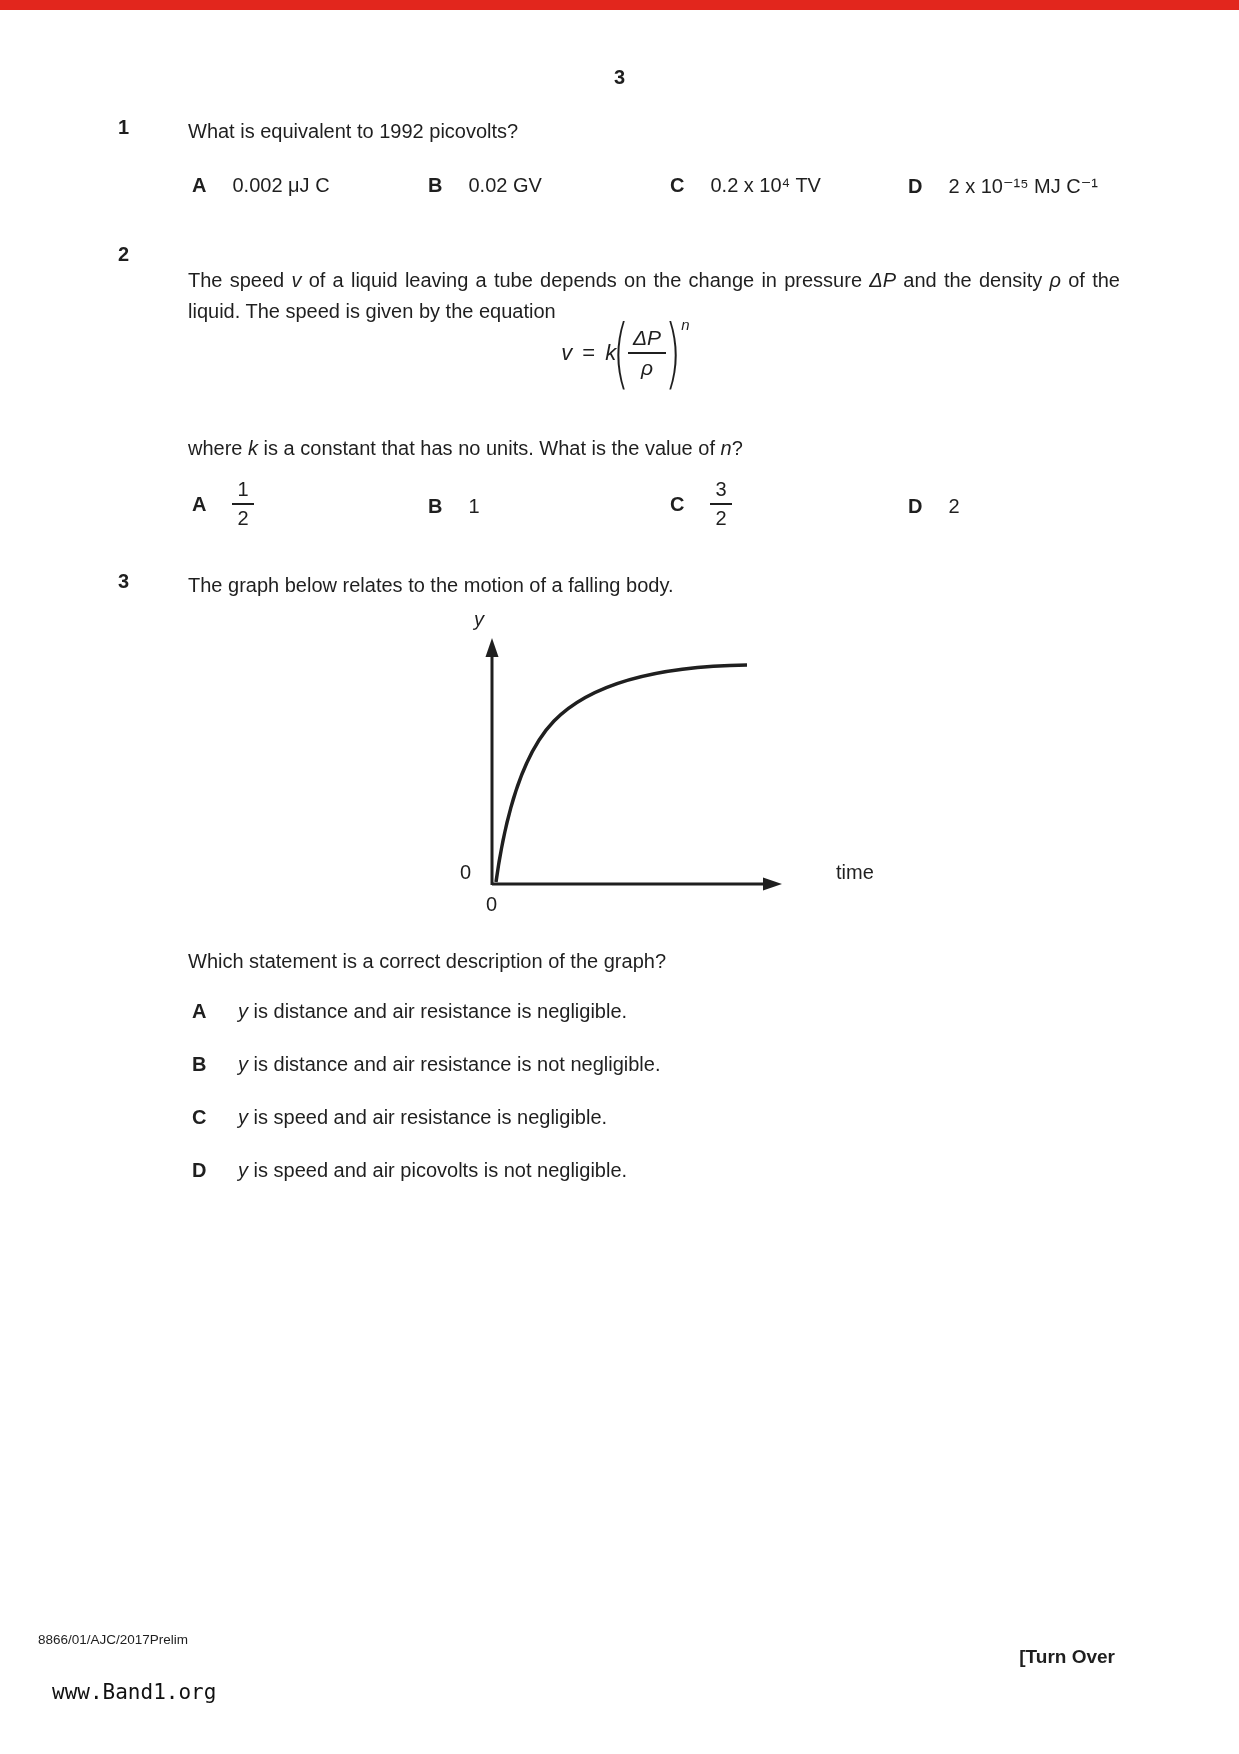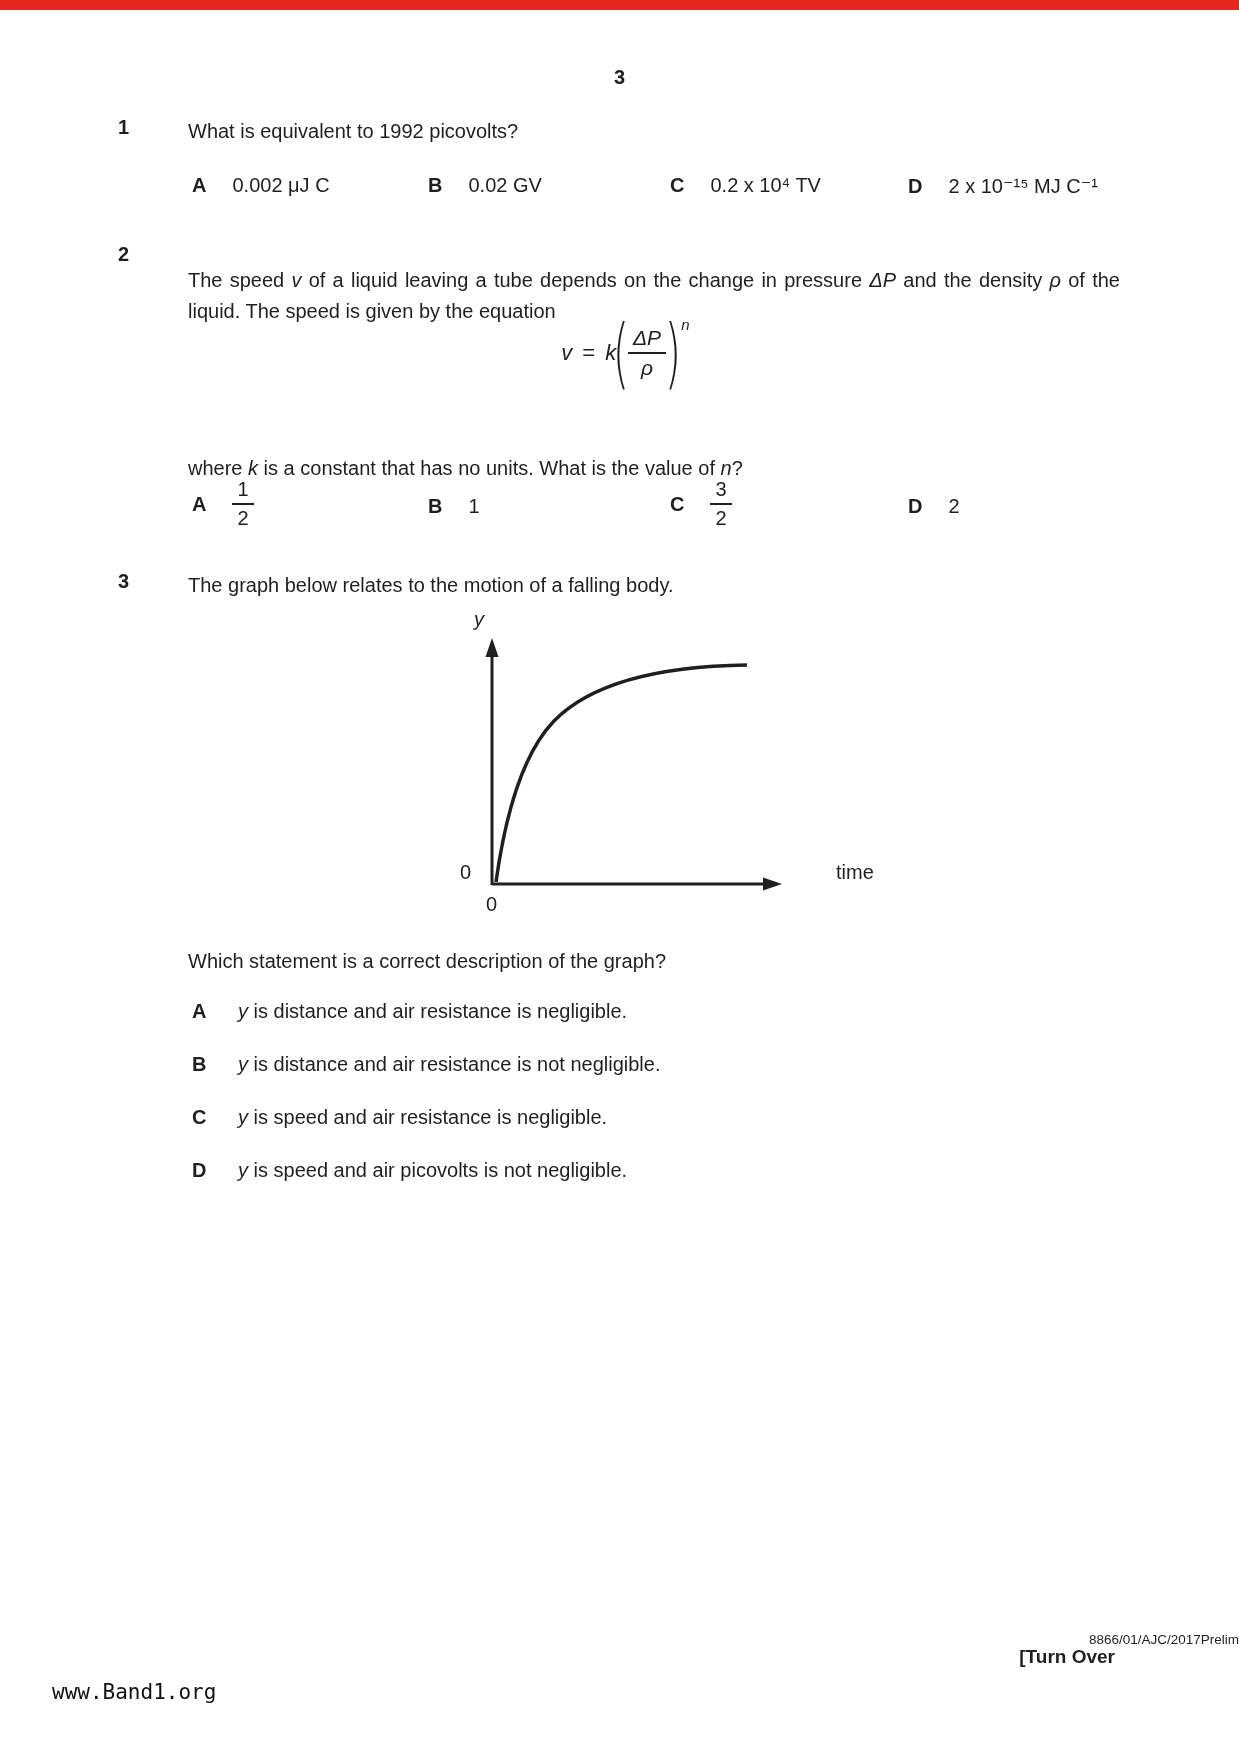--- a/index.html
+++ b/index.html
@@ -38,21 +38,21 @@
   .graph svg{position:absolute;left:0;top:0;}
   .glabel{position:absolute;font-size:20px;}
   .ylab{left:44px;top:8px;font-style:italic;}
   .zerox{left:30px;top:261px;}
   .zeroy{left:56px;top:293px;}
   .timelab{left:358px;top:261px;margin-left:48px;}
   
   .q3opt{position:absolute;left:192px;font-size:20px;display:flex;gap:28px;}
   .q3opt .optletter{width:18px;}
   
-  .doccode{position:absolute;top:1632px;left:0;width:100%;text-align:right;font-size:13.5px;padding-left:38px;box-sizing:border-box;}
+  .doccode{position:absolute;top:1632px;left:0;width:100%;text-align:left;font-size:13.5px;padding-left:38px;box-sizing:border-box;}
   .turnover{position:absolute;top:1646px;right:124px;font-size:19px;font-weight:bold;}
   .watermark{position:absolute;top:1680px;left:52px;font-family:"DejaVu Sans Mono","Liberation Mono",monospace;font-size:21px;color:#111;}
 </style>
 </head>
 <body>
 
 <div class="page">
 
   <div class="topbar" style="background: rgb(226, 38, 29);"></div>
 
@@ -94,21 +94,21 @@
         <span class="fbar"></span>
         <span class="fden it">ρ</span>
       </span>
       <span class="parenwrap">
         <span class="bigparen">)</span>
         <span class="exp">n</span>
       </span>
     </div>
   </div>
 
-  <div class="qtext" style="top:433px;margin-top:20px;"><span>where </span><span class="it">k</span><span> is a constant that has no units. What is the value of </span><span class="it">n</span><span>?</span></div>
+  <div class="qtext" style="top:433px;"><span>where </span><span class="it">k</span><span> is a constant that has no units. What is the value of </span><span class="it">n</span><span>?</span></div>
 
   <div>
     <div class="optcell oA" style="top:478px;">
       <span class="optletter">A</span>
       <span class="frac">
         <span class="fnum">1</span>
         <span class="fbar"></span>
         <span class="fden">2</span>
       </span>
     </div>

